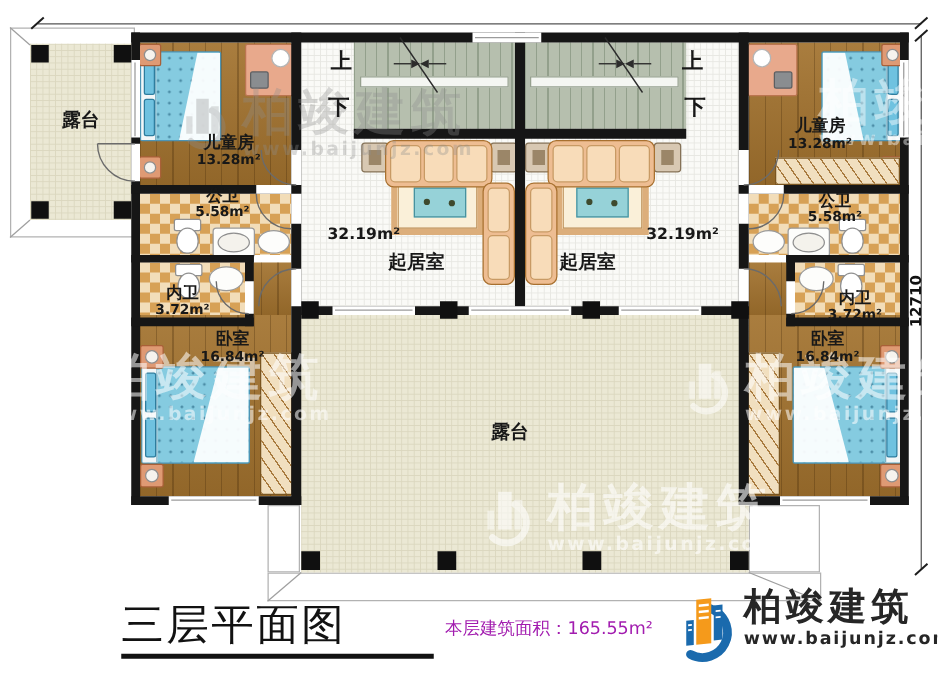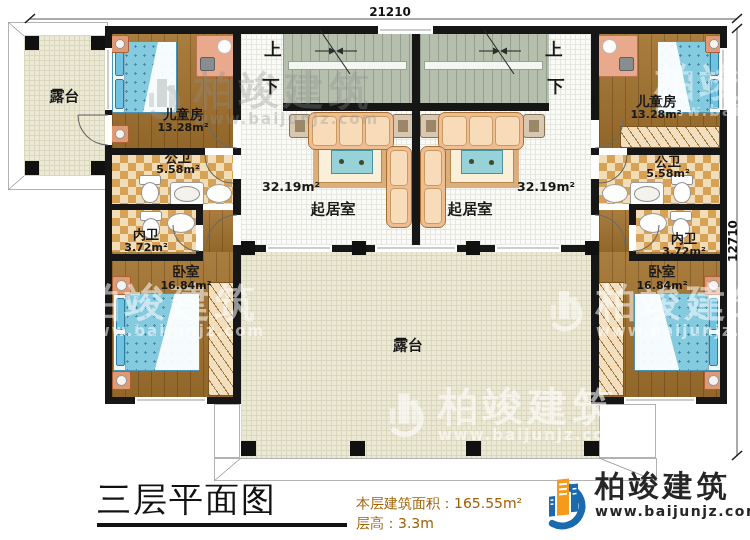--- a/index.html
+++ b/index.html
@@ -50,21 +50,21 @@
   .dim{position:absolute;z-index:10;font-weight:700;color:#111;font-size:12px;text-align:center;white-space:nowrap;}
   .wm{position:absolute;z-index:9;display:flex;align-items:center;gap:8px;font-weight:700;pointer-events:none;}
   .wm-name{font-size:40px;letter-spacing:5px;line-height:1;}
   .wm-site{font-size:15px;letter-spacing:2px;}
   .wm-gray{color:#8e8e8e;opacity:.33;}
   .wm-light{color:#ffffff;opacity:.55;}
   .title{position:absolute;z-index:12;display:flex;align-items:baseline;color:#121212;}
   .title-name{font-size:34px;letter-spacing:2px;}
   .title-scale{font-size:33px;margin-left:3px;}
   .title-rule{position:absolute;z-index:12;background:#121212;}
-  .info{position:absolute;z-index:12;color:#a16207;font-size:14px;line-height:1.4;white-space:nowrap;}
+  .info{position:absolute;z-index:12;color:#a21caf;font-size:14px;line-height:1.4;white-space:nowrap;}
   .logo{position:absolute;z-index:12;display:flex;align-items:flex-start;gap:7px;}
   .logo-name{font-size:30px;font-weight:700;letter-spacing:4px;color:#262626;line-height:1.05;}
   .logo-site{font-size:14px;font-weight:700;letter-spacing:1.5px;color:#262626;margin-top:1px;}
   svg.overlay{position:absolute;left:0;top:0;z-index:8;pointer-events:none;}
 </style>
 </head>
 <body>
 
 <div id="plan">
 
@@ -293,21 +293,20 @@
         <polygon points="329,47.5 336,51 329,54.5" fill="#2c2c2c" stroke="none"></polygon>
       <line x1="357" y1="51" x2="343" y2="51"></line>
         <polygon points="343,47.5 336,51 343,54.5" fill="#2c2c2c" stroke="none"></polygon>
       <line x1="479" y1="51" x2="493" y2="51"></line>
         <polygon points="493,47.5 500,51 493,54.5" fill="#2c2c2c" stroke="none"></polygon>
       <line x1="521" y1="51" x2="507" y2="51"></line>
         <polygon points="507,47.5 500,51 507,54.5" fill="#2c2c2c" stroke="none"></polygon>
     </g>
   </svg>
 
-  <div class="dim" style="left:330px;top:5px;width:120px;">21210</div>
   <div class="dim" style="left:677px;top:234px;width:112px;transform:rotate(-90deg);">12710</div>
 
   <div class="lbl" style="left:24px;top:89px;width:81px;font-size:15px;">露台</div>
 
   <div class="lbl" style="left:143px;top:108px;width:80px;font-size:13.5px;">儿童房</div>
   <div class="lbl" style="left:143px;top:122px;width:80px;font-size:11px;">13.28m²</div>
   <div class="lbl" style="left:138px;top:151px;width:80px;font-size:13px;">公卫</div>
   <div class="lbl" style="left:138px;top:164px;width:80px;font-size:11px;">5.58m²</div>
   <div class="lbl" style="left:106px;top:228px;width:80px;font-size:13px;">内卫</div>
   <div class="lbl" style="left:106px;top:242px;width:80px;font-size:11px;">3.72m²</div>
@@ -388,21 +387,20 @@
          <div class="wm-site">www.baijunjz.com</div>
       </div>
   </div>
 
   <div class="title" style="left:97px;top:477px;">
     <span class="title-name">三层平面图</span>
   </div>
   <div class="title-rule" style="left:97px;top:523px;width:250px;height:4px;"></div>
   <div class="info" style="left:356px;top:494px;">
     <div><span>本层建筑面积：</span><span>165.55m²</span></div>
-    <div><span>层高：</span><span>3.3m</span></div>
   </div>
 
   <div class="logo" style="left:536px;top:470px;">
     <svg width="52" height="64" viewBox="0 0 52 64">
       <g transform="rotate(-18 26 36)">
         <circle cx="26" cy="36" r="20" fill="none" stroke="#1a6aad" stroke-width="7" pathLength="100" stroke-dasharray="58 42" stroke-dashoffset="20" stroke-linecap="round"></circle>
       </g>
       <g transform="skewY(-6)">
         <rect x="13" y="28" width="6" height="20" fill="#1a6aad"></rect>
         <rect x="21" y="12" width="12" height="36" fill="#f59a1b"></rect>

